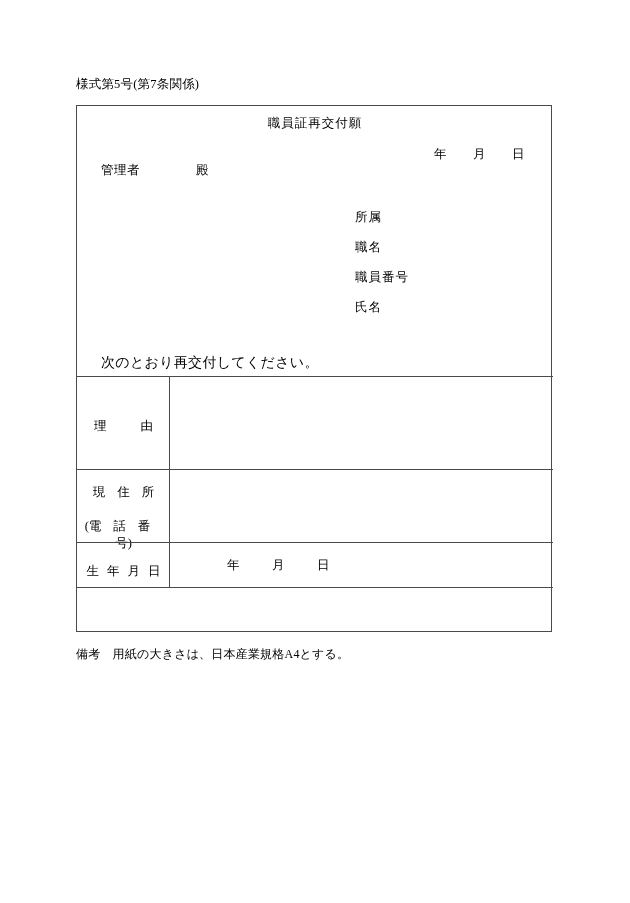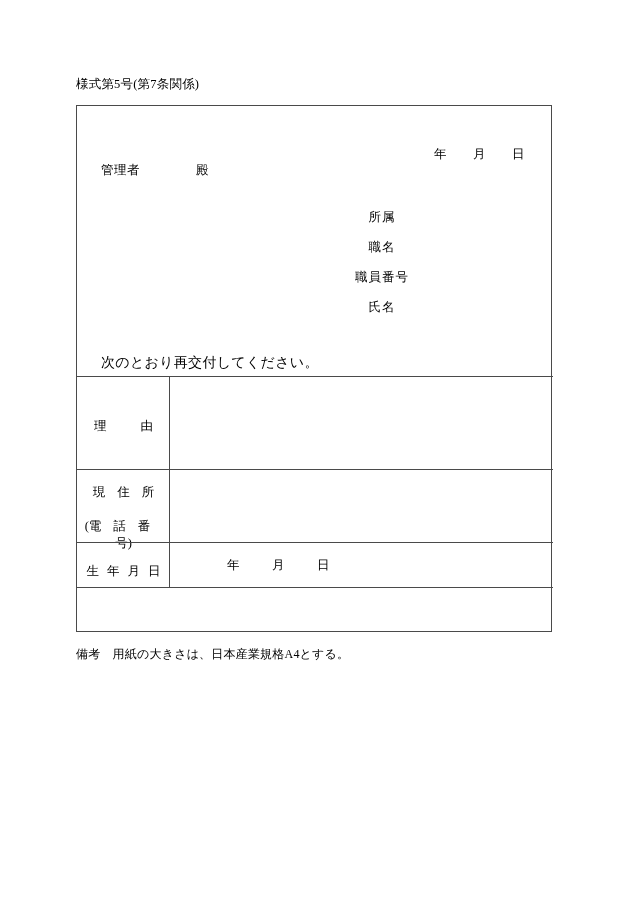--- a/index.html
+++ b/index.html
@@ -74,21 +74,20 @@
   .applicant-fields {
     position: absolute;
     left: 278px;
     top: 96px;
     font-size: 12.5px;
   }
   .applicant-fields .fld {
     height: 30px;
     line-height: 30px;
     letter-spacing: 1px;
-    text-align: center;
   }
   .instruction {
     position: absolute;
     left: 24px;
     top: 248px;
     font-size: 14px;
     letter-spacing: 0.3px;
   }
   
   .row {
@@ -153,20 +152,21 @@
 </style>
 </head>
 <body>
 
 <div class="page">
 
   <div class="form-number">様式第5号(第7条関係)</div>
 
   <div class="outer-box">
 
+    <div class="doc-title">職員証再交付願</div>
 
     <div class="date-line">
       <span>年</span><span class="gap"></span><span>月</span><span class="gap"></span><span>日</span>
     </div>
 
     <div class="addressee">
       <span>管理者</span><span class="honorific">殿</span>
     </div>
 
     <div class="applicant-fields">

